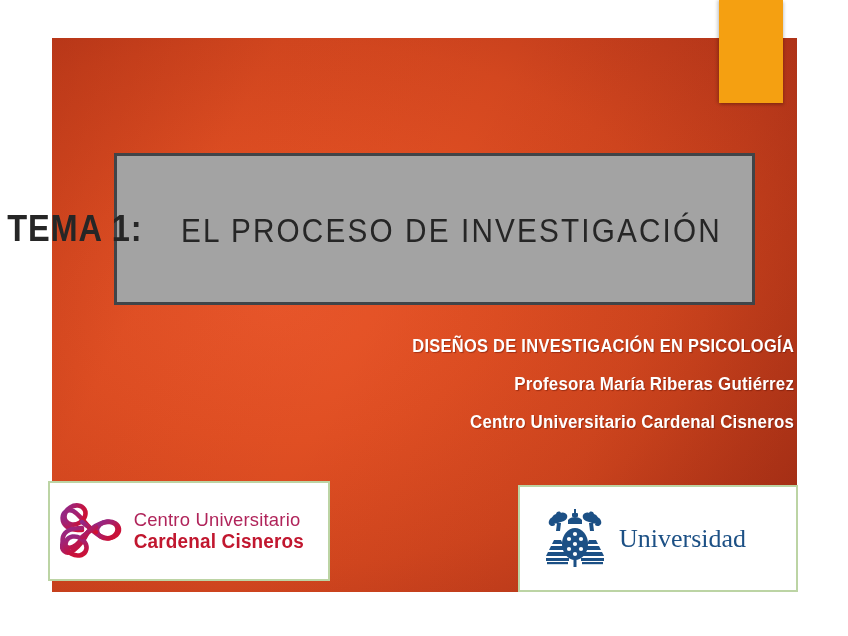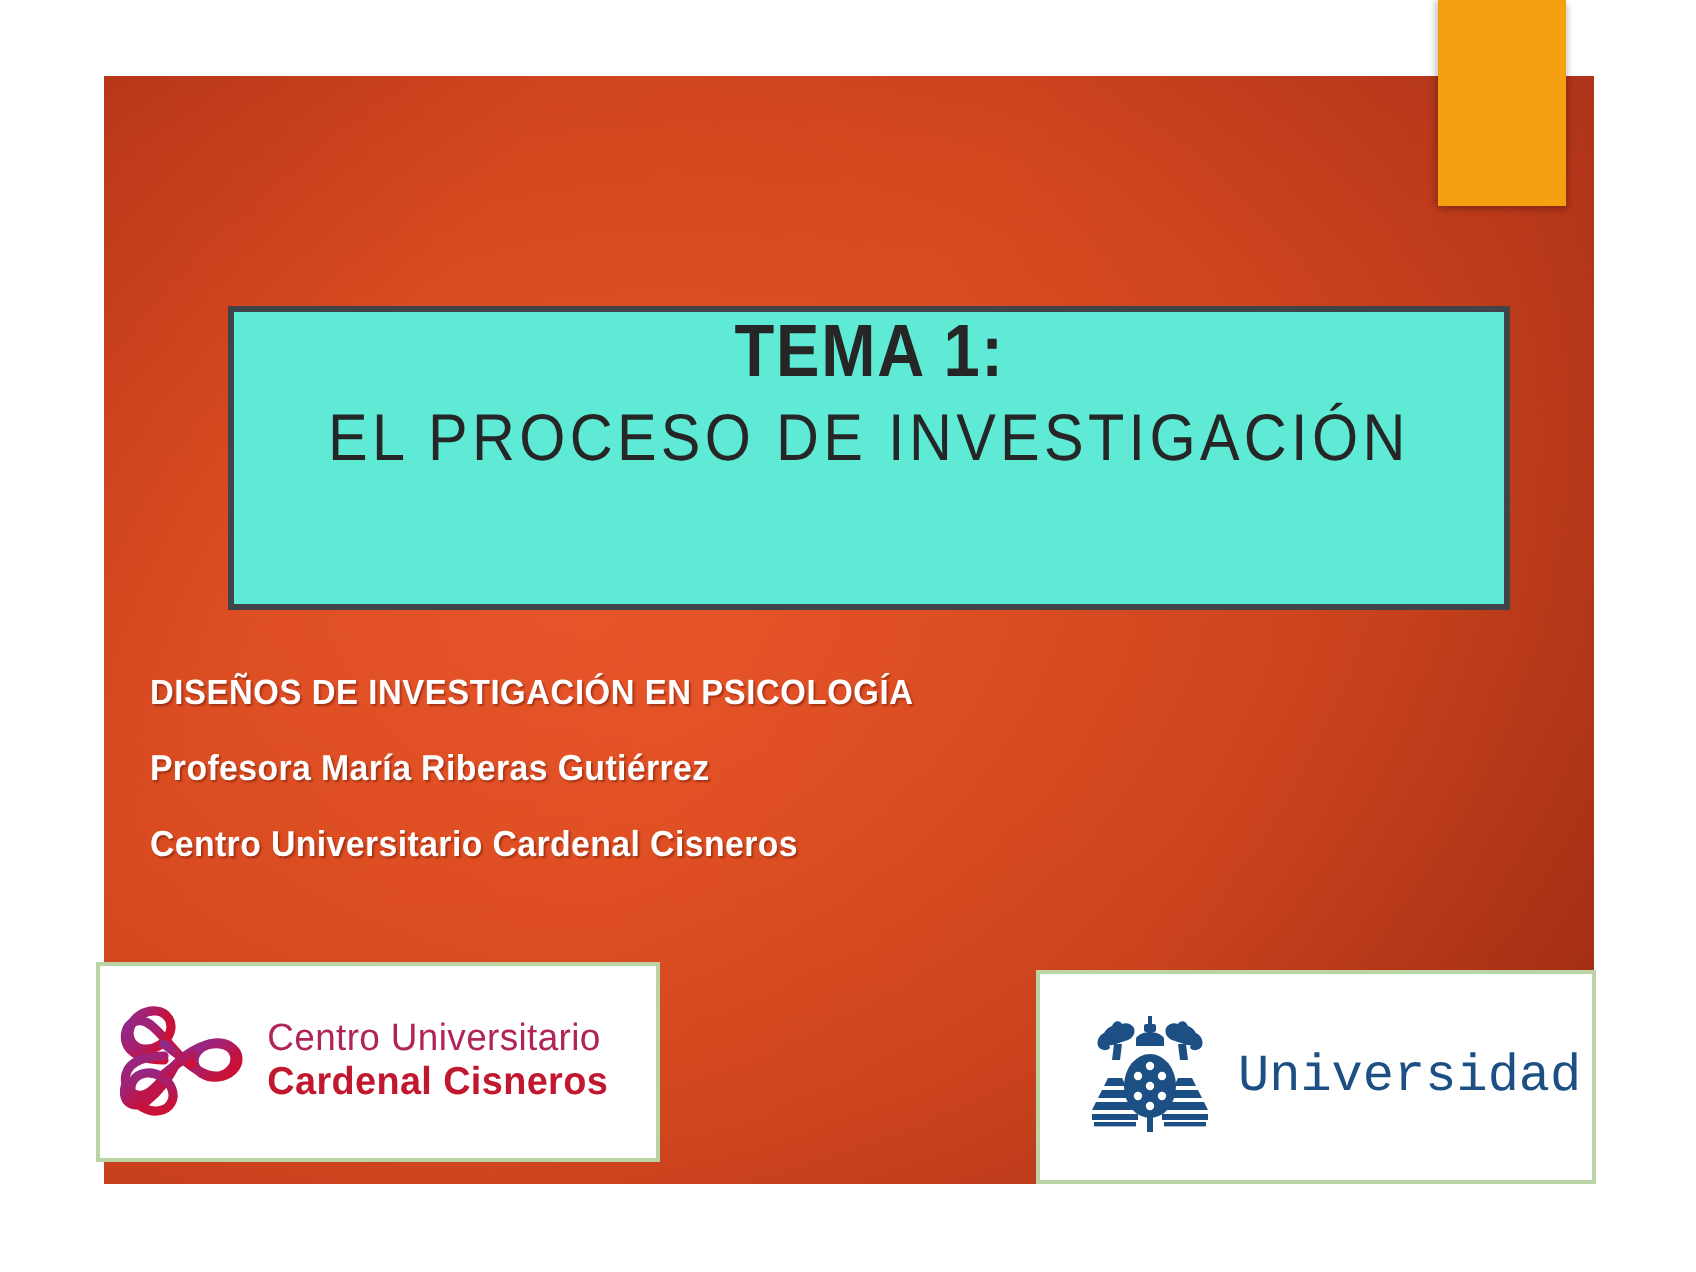--- a/index.html
+++ b/index.html
@@ -62,27 +62,26 @@
     z-index: 5;
   }
 
   
   .title-box {
     position: absolute;
     left: 114px;
     top: 153px;
     width: 641px;
     height: 152px;
-    background: #5eead4;
+    background: #a3a3a3;
     border: 3px solid #404448;
     box-sizing: border-box;
     display: flex;
-    flex-direction: column;
     align-items: center;
-    justify-content: flex-start;
+    justify-content: flex-end;
     z-index: 4;
   }
   .title-line1 {
     font-family: "Liberation Sans", sans-serif;
     font-size: 37px;
     font-weight: 700;
     color: #262626;
     letter-spacing: 1.0px;
     line-height: 1.08;
     transform: scaleX(0.88);
@@ -99,21 +98,21 @@
     transform: scaleX(0.90);
     white-space: nowrap;
   }
 
   
   .subtitle-block {
     position: absolute;
     left: 52px;
     top: 336px;
     width: 765px;
-    text-align: left;
+    text-align: right;
     z-index: 4;
   }
   .sub-line {
     color: #ffffff;
     white-space: nowrap;
     text-shadow: 1px 1px 1px rgba(90,15,5,0.45);
   }
   .sub-line-1 {
     font-size: 17.5px;
     font-weight: 700;
@@ -181,21 +180,21 @@
   }
 
   .uah-mark { flex: 0 0 auto; margin-right: 13px; }
   .uah-text {
     display: flex;
     flex-direction: column;
     line-height: 1.04;
     font-family: "Liberation Serif", serif;
     color: #1c5085;
   }
-  .uah-l1 { font-size: 26px; font-weight: 400; white-space: nowrap; font-family: Liberation Mono, monospace; }
+  .uah-l1 { font-size: 26px; font-weight: 400; white-space: nowrap; }
   .uah-l2 { font-size: 26px; font-weight: 400; white-space: nowrap; margin-top: 2px; }
 </style>
 </head>
 <body>
 
 <div id="slide">
 
   <div class="red-panel"></div>
 
   <div class="orange-bar"></div>

